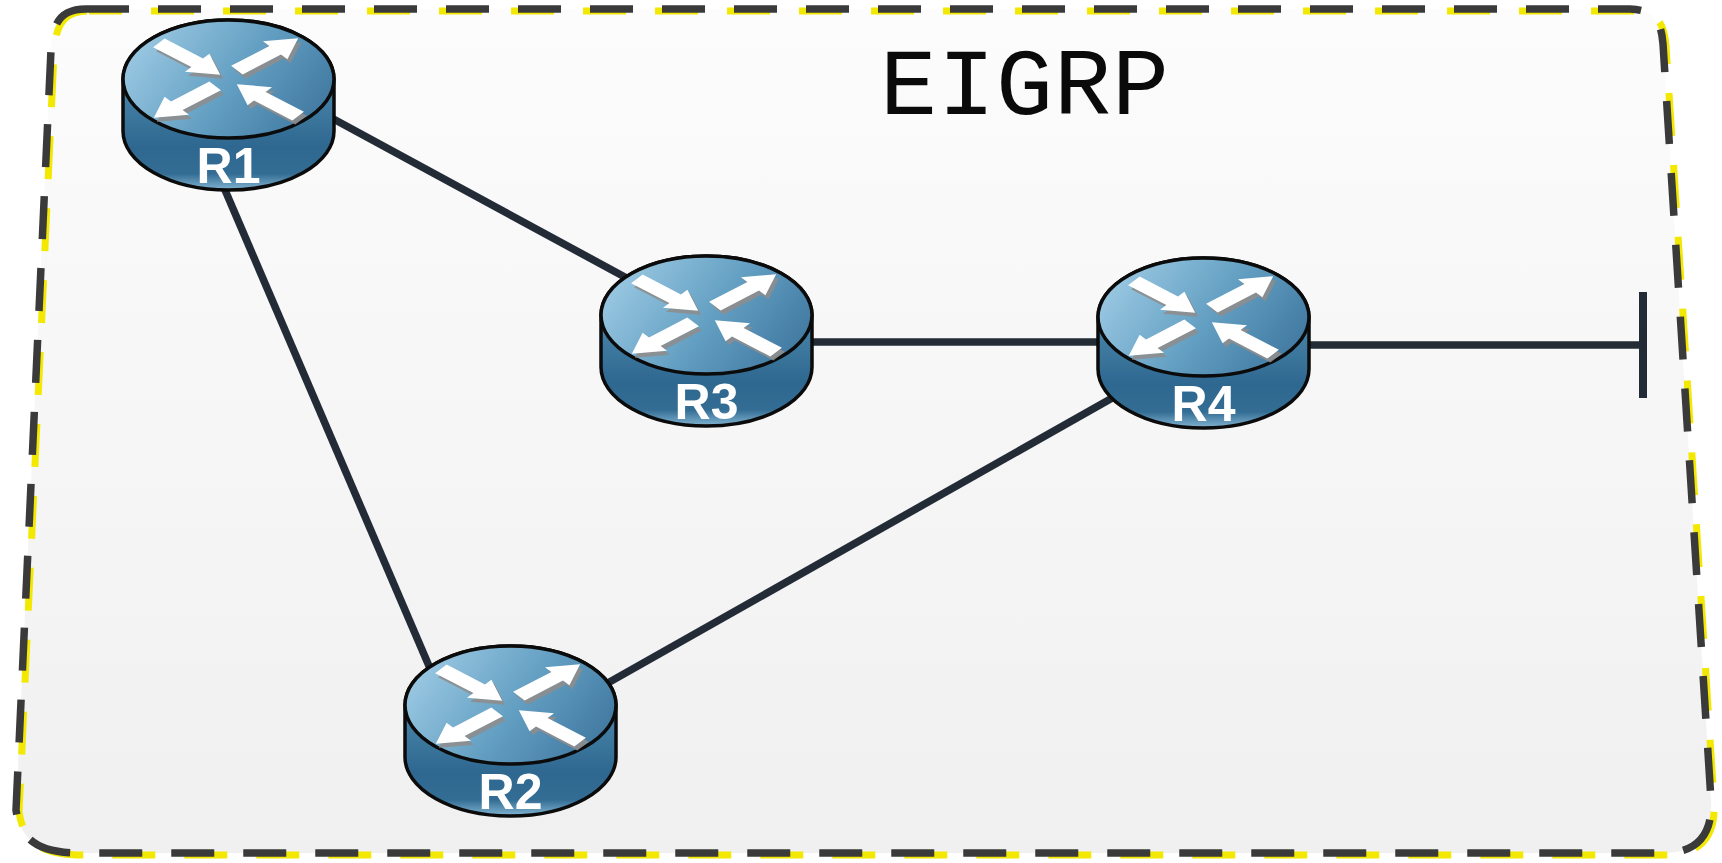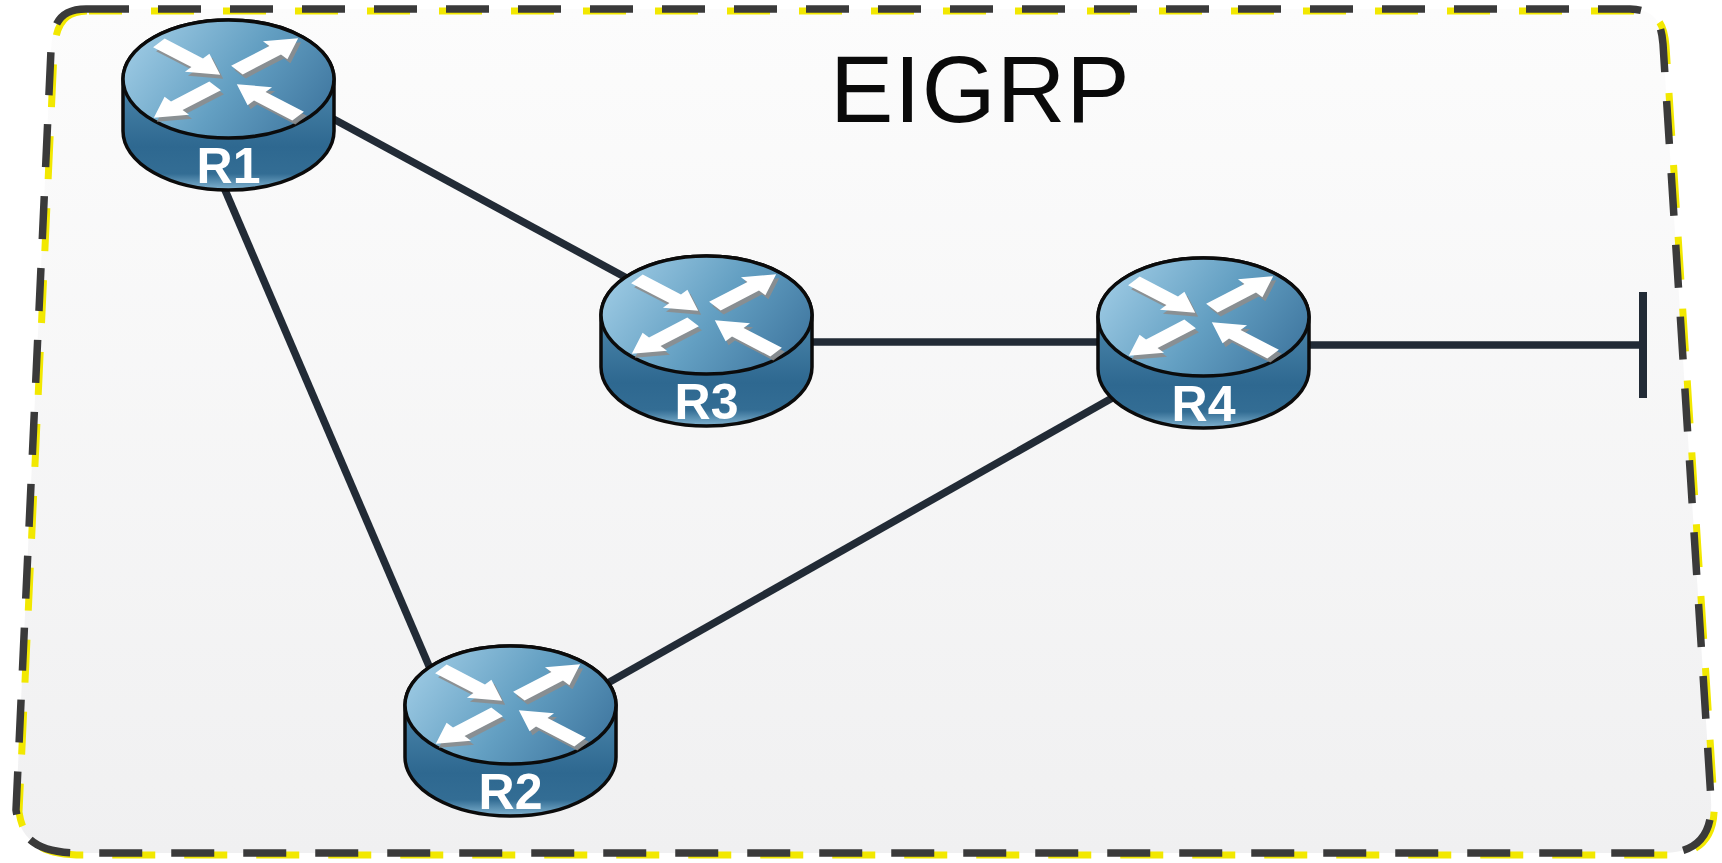--- a/index.html
+++ b/index.html
@@ -23,27 +23,27 @@
     top: 0;
     width: 1722px;
     height: 863px;
     display: block;
   }
   .diagram-title {
     position: absolute;
     left: 830px;
     top: 42px;
     width: 340px;
-    text-align: left;
+    text-align: right;
     font-size: 95px;
     font-weight: 300;
     line-height: 1.0;
     letter-spacing: 1px;
     color: #0a0a0a;
-    font-family: Liberation Sans, sans-serif;
+    font-family: Liberation Mono, monospace;
     white-space: nowrap;
   }
   .router-label {
     font-family: "Liberation Sans", sans-serif;
     font-weight: bold;
     font-size: 50px;
     fill: #ffffff;
   }
 </style>
 </head>

